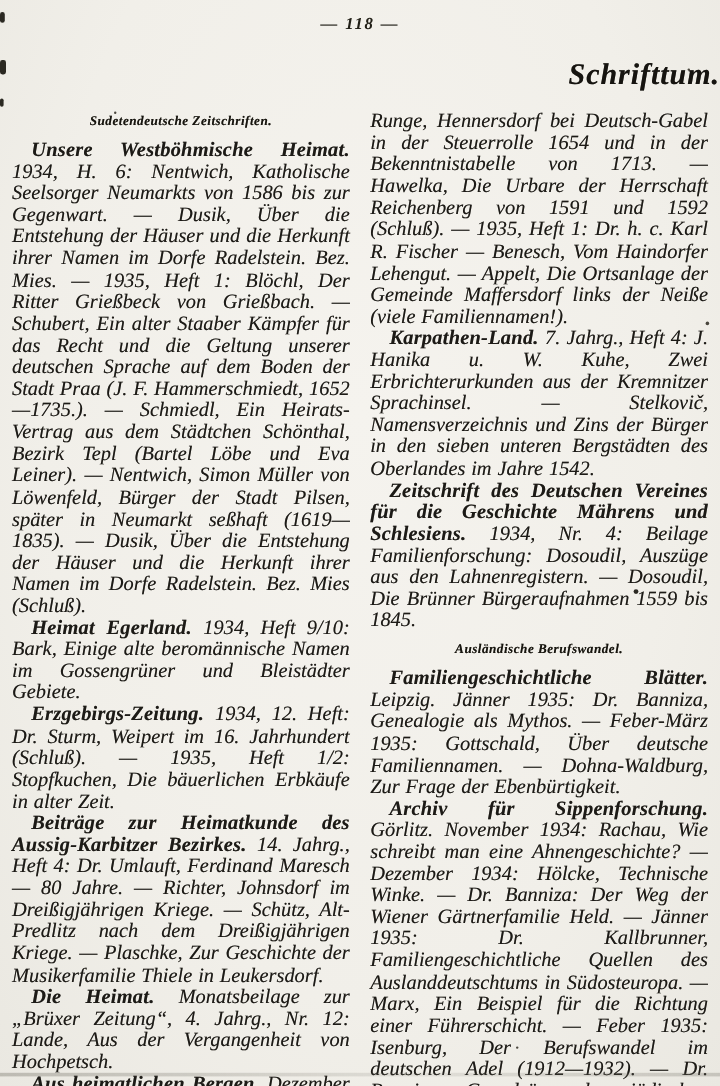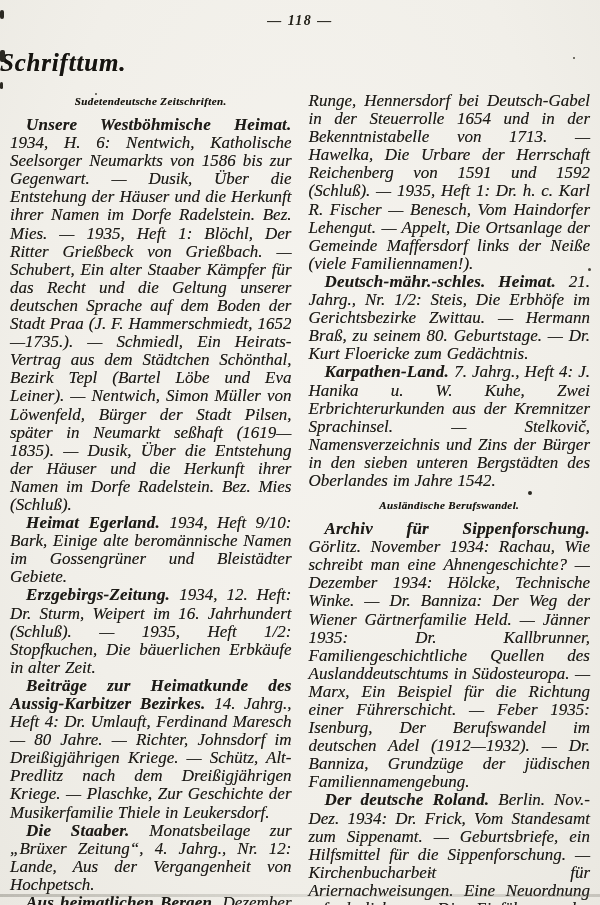--- a/index.html
+++ b/index.html
@@ -20,21 +20,21 @@
   .page-number {
     margin-top: 13px;
     text-align: center;
     font-size: 14px;
     font-weight: bold;
     letter-spacing: 1.5px;
     color: #222018;
   }
   .doc-title {
     margin-top: 20px;
-    text-align: left;
+    text-align: right;
     font-size: 25px;
     font-weight: bold;
     letter-spacing: 0.8px;
     color: #161410;
     text-shadow: 0 0 0.5px rgba(20,18,12,0.65);
   }
   .columns {
     display: flex;
     gap: 17px;
     margin: 15px 10px 0 10px;
@@ -79,28 +79,29 @@
   <div class="page-number">— 118 —</div>
   <div class="doc-title">Schrifttum.</div>
 
   <div class="columns">
     <div class="col">
         <h2 class="section-heading">Sudetendeutsche Zeitschriften.</h2>
         <p class="entry"><span class="lead">Unsere Westböhmische Heimat. </span>1934, H. 6: Nentwich, Katholische Seelsorger Neumarkts von 1586 bis zur Gegenwart. — Dusik, Über die Entstehung der Häuser und die Herkunft ihrer Namen im Dorfe Radelstein. Bez. Mies. — 1935, Heft 1: Blöchl, Der Ritter Grießbeck von Grießbach. — Schubert, Ein alter Staaber Kämpfer für das Recht und die Geltung unserer deutschen Sprache auf dem Boden der Stadt Praa (J. F. Hammerschmiedt, 1652—1735.). — Schmiedl, Ein Heirats-Vertrag aus dem Städtchen Schönthal, Bezirk Tepl (Bartel Löbe und Eva Leiner). — Nentwich, Simon Müller von Löwenfeld, Bürger der Stadt Pilsen, später in Neumarkt seßhaft (1619—1835). — Dusik, Über die Entstehung der Häuser und die Herkunft ihrer Namen im Dorfe Radelstein. Bez. Mies (Schluß).</p>
         <p class="entry"><span class="lead">Heimat Egerland. </span>1934, Heft 9/10: Bark, Einige alte beromännische Namen im Gossengrüner und Bleistädter Gebiete.</p>
         <p class="entry"><span class="lead">Erzgebirgs-Zeitung. </span>1934, 12. Heft: Dr. Sturm, Weipert im 16. Jahrhundert (Schluß). — 1935, Heft 1/2: Stopfkuchen, Die bäuerlichen Erbkäufe in alter Zeit.</p>
         <p class="entry"><span class="lead">Beiträge zur Heimatkunde des Aussig-Karbitzer Bezirkes. </span>14. Jahrg., Heft 4: Dr. Umlauft, Ferdinand Maresch — 80 Jahre. — Richter, Johnsdorf im Dreißigjährigen Kriege. — Schütz, Alt-Predlitz nach dem Dreißigjährigen Kriege. — Plaschke, Zur Geschichte der Musikerfamilie Thiele in Leukersdorf.</p>
-        <p class="entry"><span class="lead">Die Staaber. </span>Monatsbeilage zur „Brüxer Zeitung“, 4. Jahrg., Nr. 12: Lande, Aus der Vergangenheit von Hochpetsch.</p>
+        <p class="entry"><span class="lead">Die Heimat. </span>Monatsbeilage zur „Brüxer Zeitung“, 4. Jahrg., Nr. 12: Lande, Aus der Vergangenheit von Hochpetsch.</p>
         <p class="entry"><span class="lead">Aus heimatlichen Bergen. </span>Dezember 1934: Palme, Zur Geschichte der Steinschönauer Glasindustrie (Ignaz Pietsch 1824—1886; Karl Pfohl 1826—1894). — Jänner 1935: Neder, Kulturbilder aus dem alten Tetschen. — Rudolf Karsch, Böhm.-Kamnitz (Maler). — Zimmer, Frau Anna Waldhauser (Nordböhmische Heimatdichterin). — Palme, Zur Geschichte der Steinschönauer Glasindustrie (Elias Palme 1827—1893; Ludwig Lobmeyr 1829—1917, seine Bedeutung für Nordböhmens Glasindustrie). — Feber 1935: Dr. Wünsch, Der Dötersche Hof zu Pießnig (v. Maxen, v. Rosenbogen, v. Luttitz, Weigel v. Weigelfels). — Ritschel, Der Maler Walter Bühe. — Palme, Zur Geschichte der Steinschönauer Glasindustrie (Die Kunstglasmalerfamilie Ahne: Josef Ahne 1830—1909, Gustav Ahne 1861—1925).</p>
       </div>
     <div class="col">
         <p class="entry continuation">Runge, Hennersdorf bei Deutsch-Gabel in der Steuerrolle 1654 und in der Bekenntnistabelle von 1713. — Hawelka, Die Urbare der Herrschaft Reichenberg von 1591 und 1592 (Schluß). — 1935, Heft 1: Dr. h. c. Karl R. Fischer — Benesch, Vom Haindorfer Lehengut. — Appelt, Die Ortsanlage der Gemeinde Maffersdorf links der Neiße (viele Familiennamen!).</p>
-        <p class="entry"><span class="lead">Deutsch-mähr.-schles. Heimat. </span>21. Jahrg., Nr. 1/2: Steis, Die Erbhöfe im Gerichtsbezirke Zwittau. — Hermann Braß, zu seinem 80. Geburtstage. — Dr. Kurt Floericke zum Gedächtnis.</p>
         <p class="entry"><span class="lead">Karpathen-Land. </span>7. Jahrg., Heft 4: J. Hanika u. W. Kuhe, Zwei Erbrichterurkunden aus der Kremnitzer Sprachinsel. — Stelkovič, Namensverzeichnis und Zins der Bürger in den sieben unteren Bergstädten des Oberlandes im Jahre 1542.</p>
+        <p class="entry"><span class="lead">Zeitschrift des Deutschen Vereines für die Geschichte Mährens und Schlesiens. </span>1934, Nr. 4: Beilage Familienforschung: Dosoudil, Auszüge aus den Lahnenregistern. — Dosoudil, Die Brünner Bürgeraufnahmen 1559 bis 1845.</p>
         <h2 class="section-heading spaced">Ausländische Berufswandel.</h2>
+        <p class="entry"><span class="lead">Familiengeschichtliche Blätter. </span>Leipzig. Jänner 1935: Dr. Banniza, Genealogie als Mythos. — Feber-März 1935: Gottschald, Über deutsche Familiennamen. — Dohna-Waldburg, Zur Frage der Ebenbürtigkeit.</p>
         <p class="entry"><span class="lead">Archiv für Sippenforschung. </span>Görlitz. November 1934: Rachau, Wie schreibt man eine Ahnengeschichte? — Dezember 1934: Hölcke, Technische Winke. — Dr. Banniza: Der Weg der Wiener Gärtnerfamilie Held. — Jänner 1935: Dr. Kallbrunner, Familiengeschichtliche Quellen des Auslanddeutschtums in Südosteuropa. — Marx, Ein Beispiel für die Richtung einer Führerschicht. — Feber 1935: Isenburg, Der Berufswandel im deutschen Adel (1912—1932). — Dr. Banniza, Grundzüge der jüdischen Familiennamengebung.</p>
         <p class="entry"><span class="lead">Der deutsche Roland. </span>Berlin. Nov.-Dez. 1934: Dr. Frick, Vom Standesamt zum Sippenamt. — Geburtsbriefe, ein Hilfsmittel für die Sippenforschung. — Kirchenbucharbeit für Ariernachweisungen. Eine Neuordnung erforderlich. — Die Einführung des Ahnenpasses.</p>
       </div>
   </div>
 
   <div class="artifact" style="left:0; top:10px; width:4px; height:9px;"></div>
   <div class="artifact" style="left:0; top:50px; width:5px; height:12px;"></div>
   <div class="artifact" style="left:0; top:82px; width:3px; height:7px;"></div>
   <div class="speck" style="left:573px; top:57px; width:2px; height:2px;"></div>
   <div class="speck" style="left:95px; top:93px; width:2px; height:2px;"></div>

